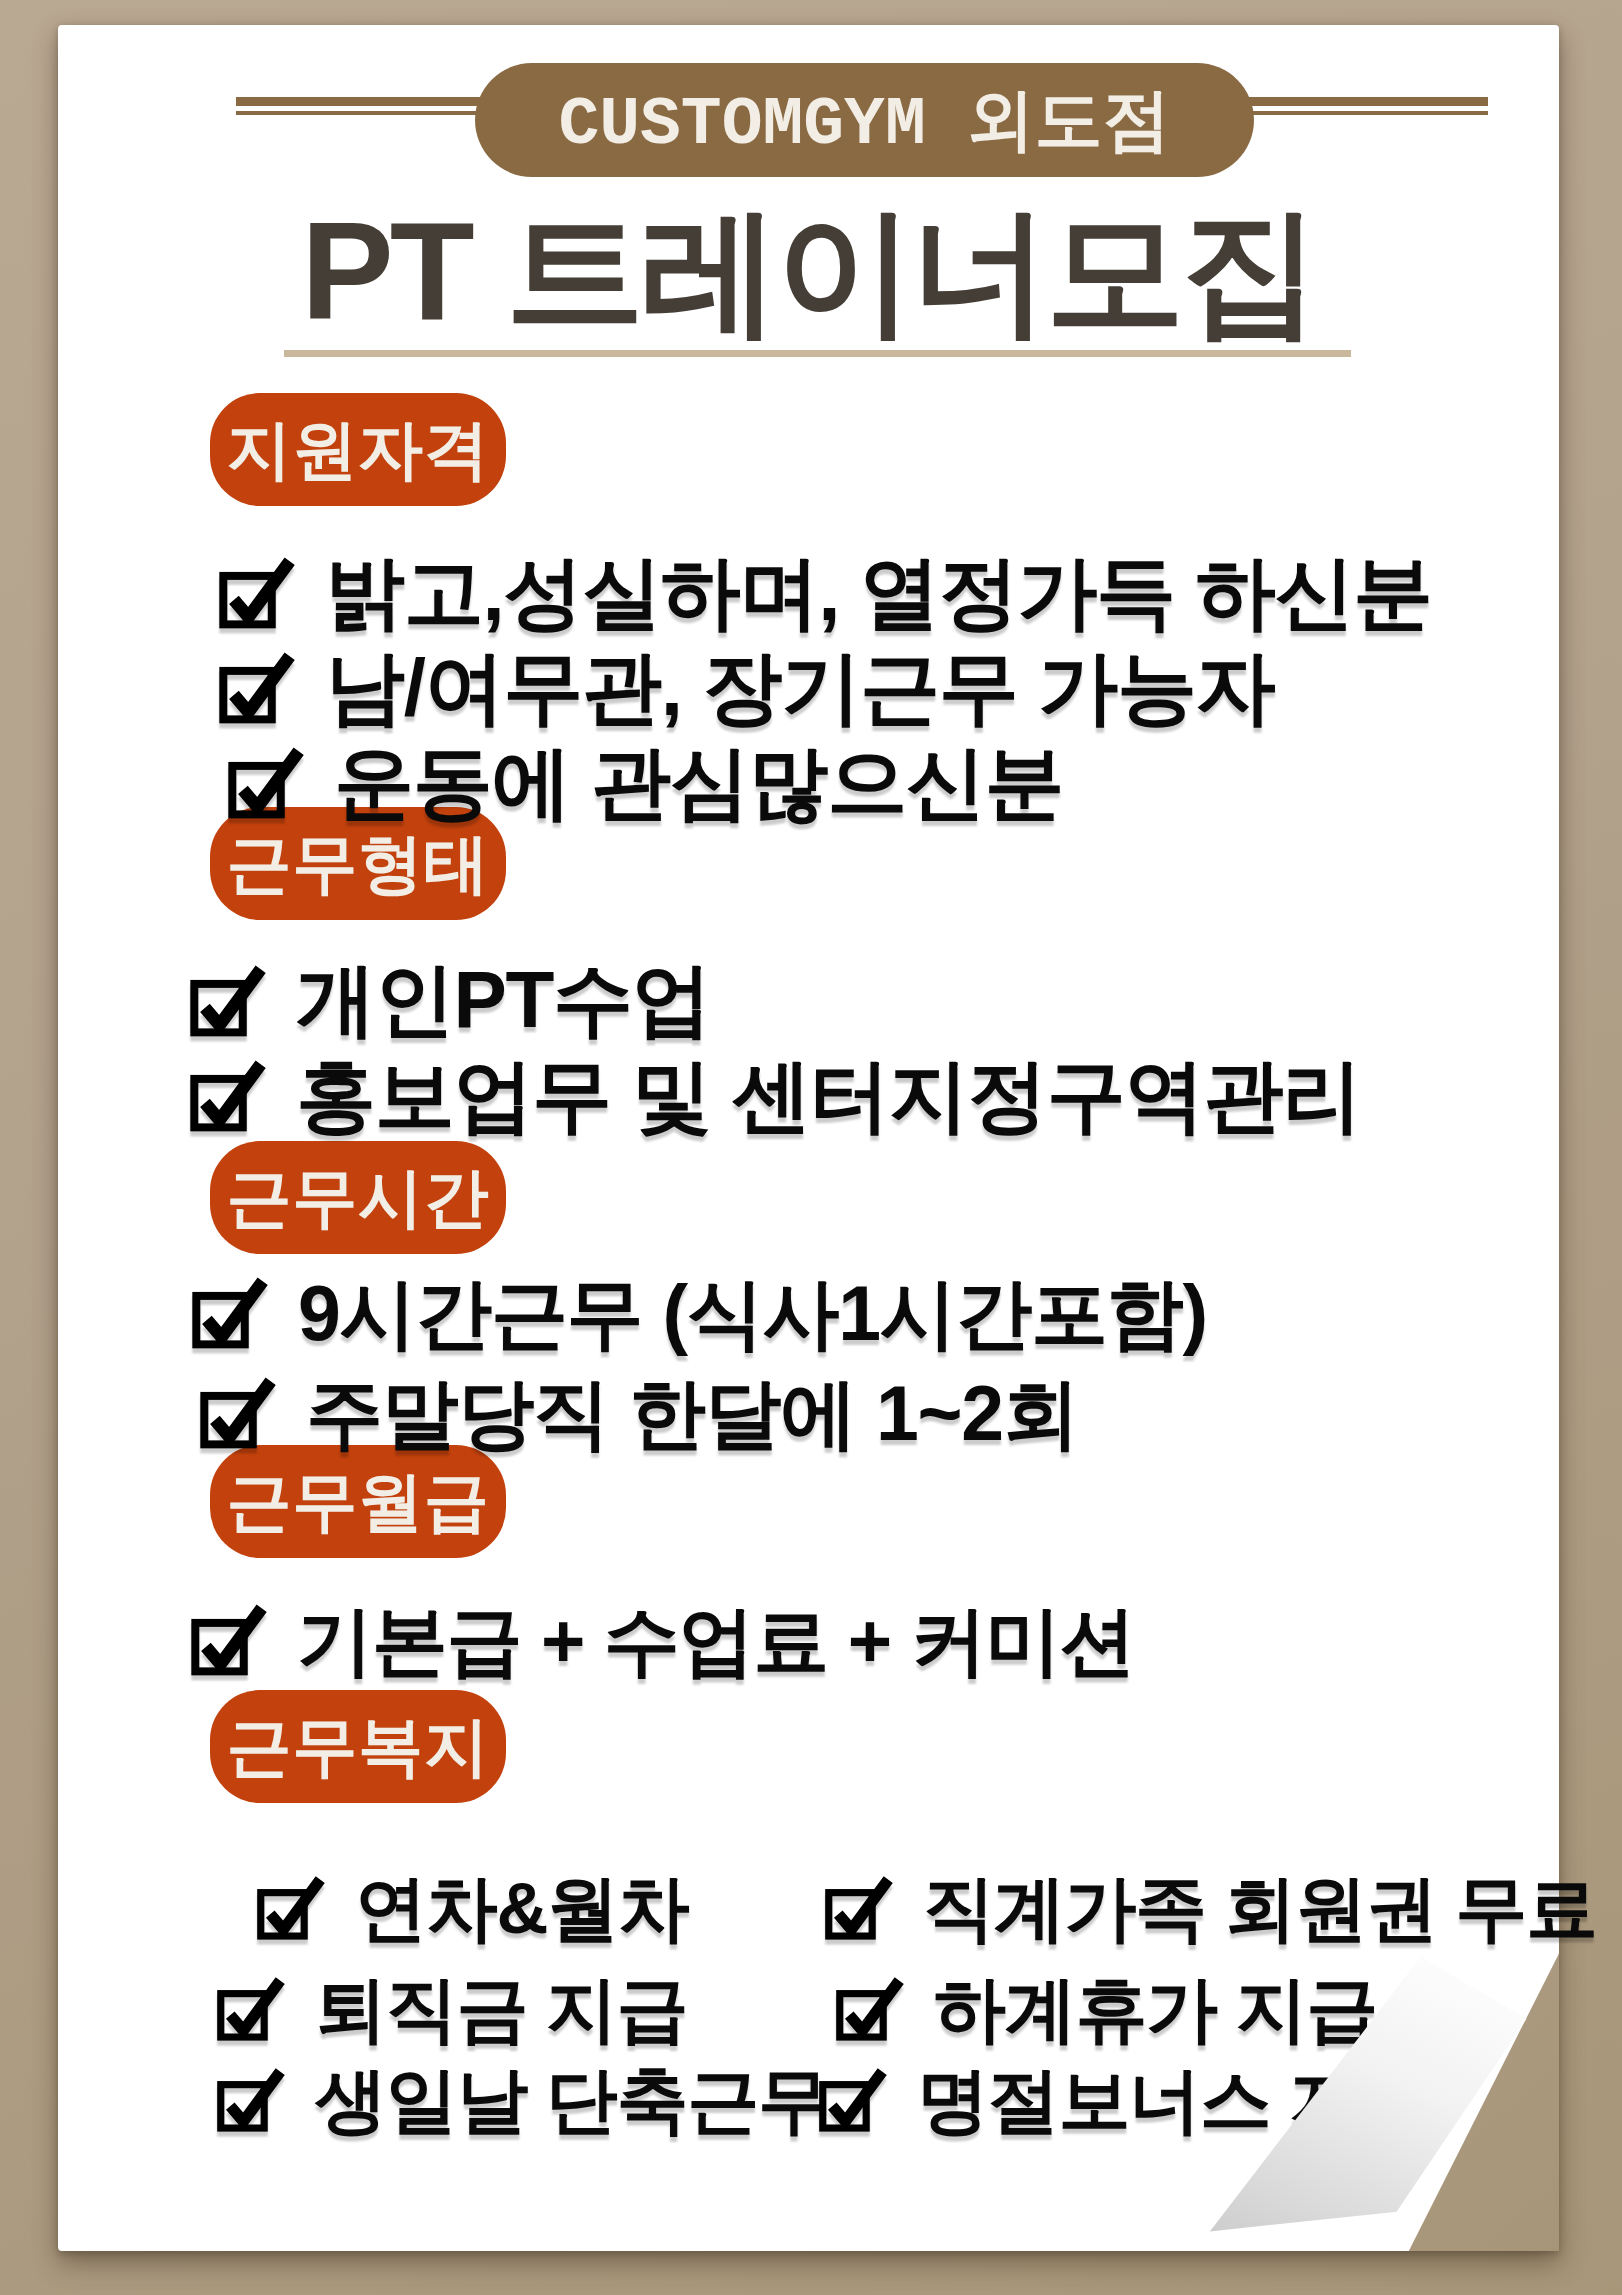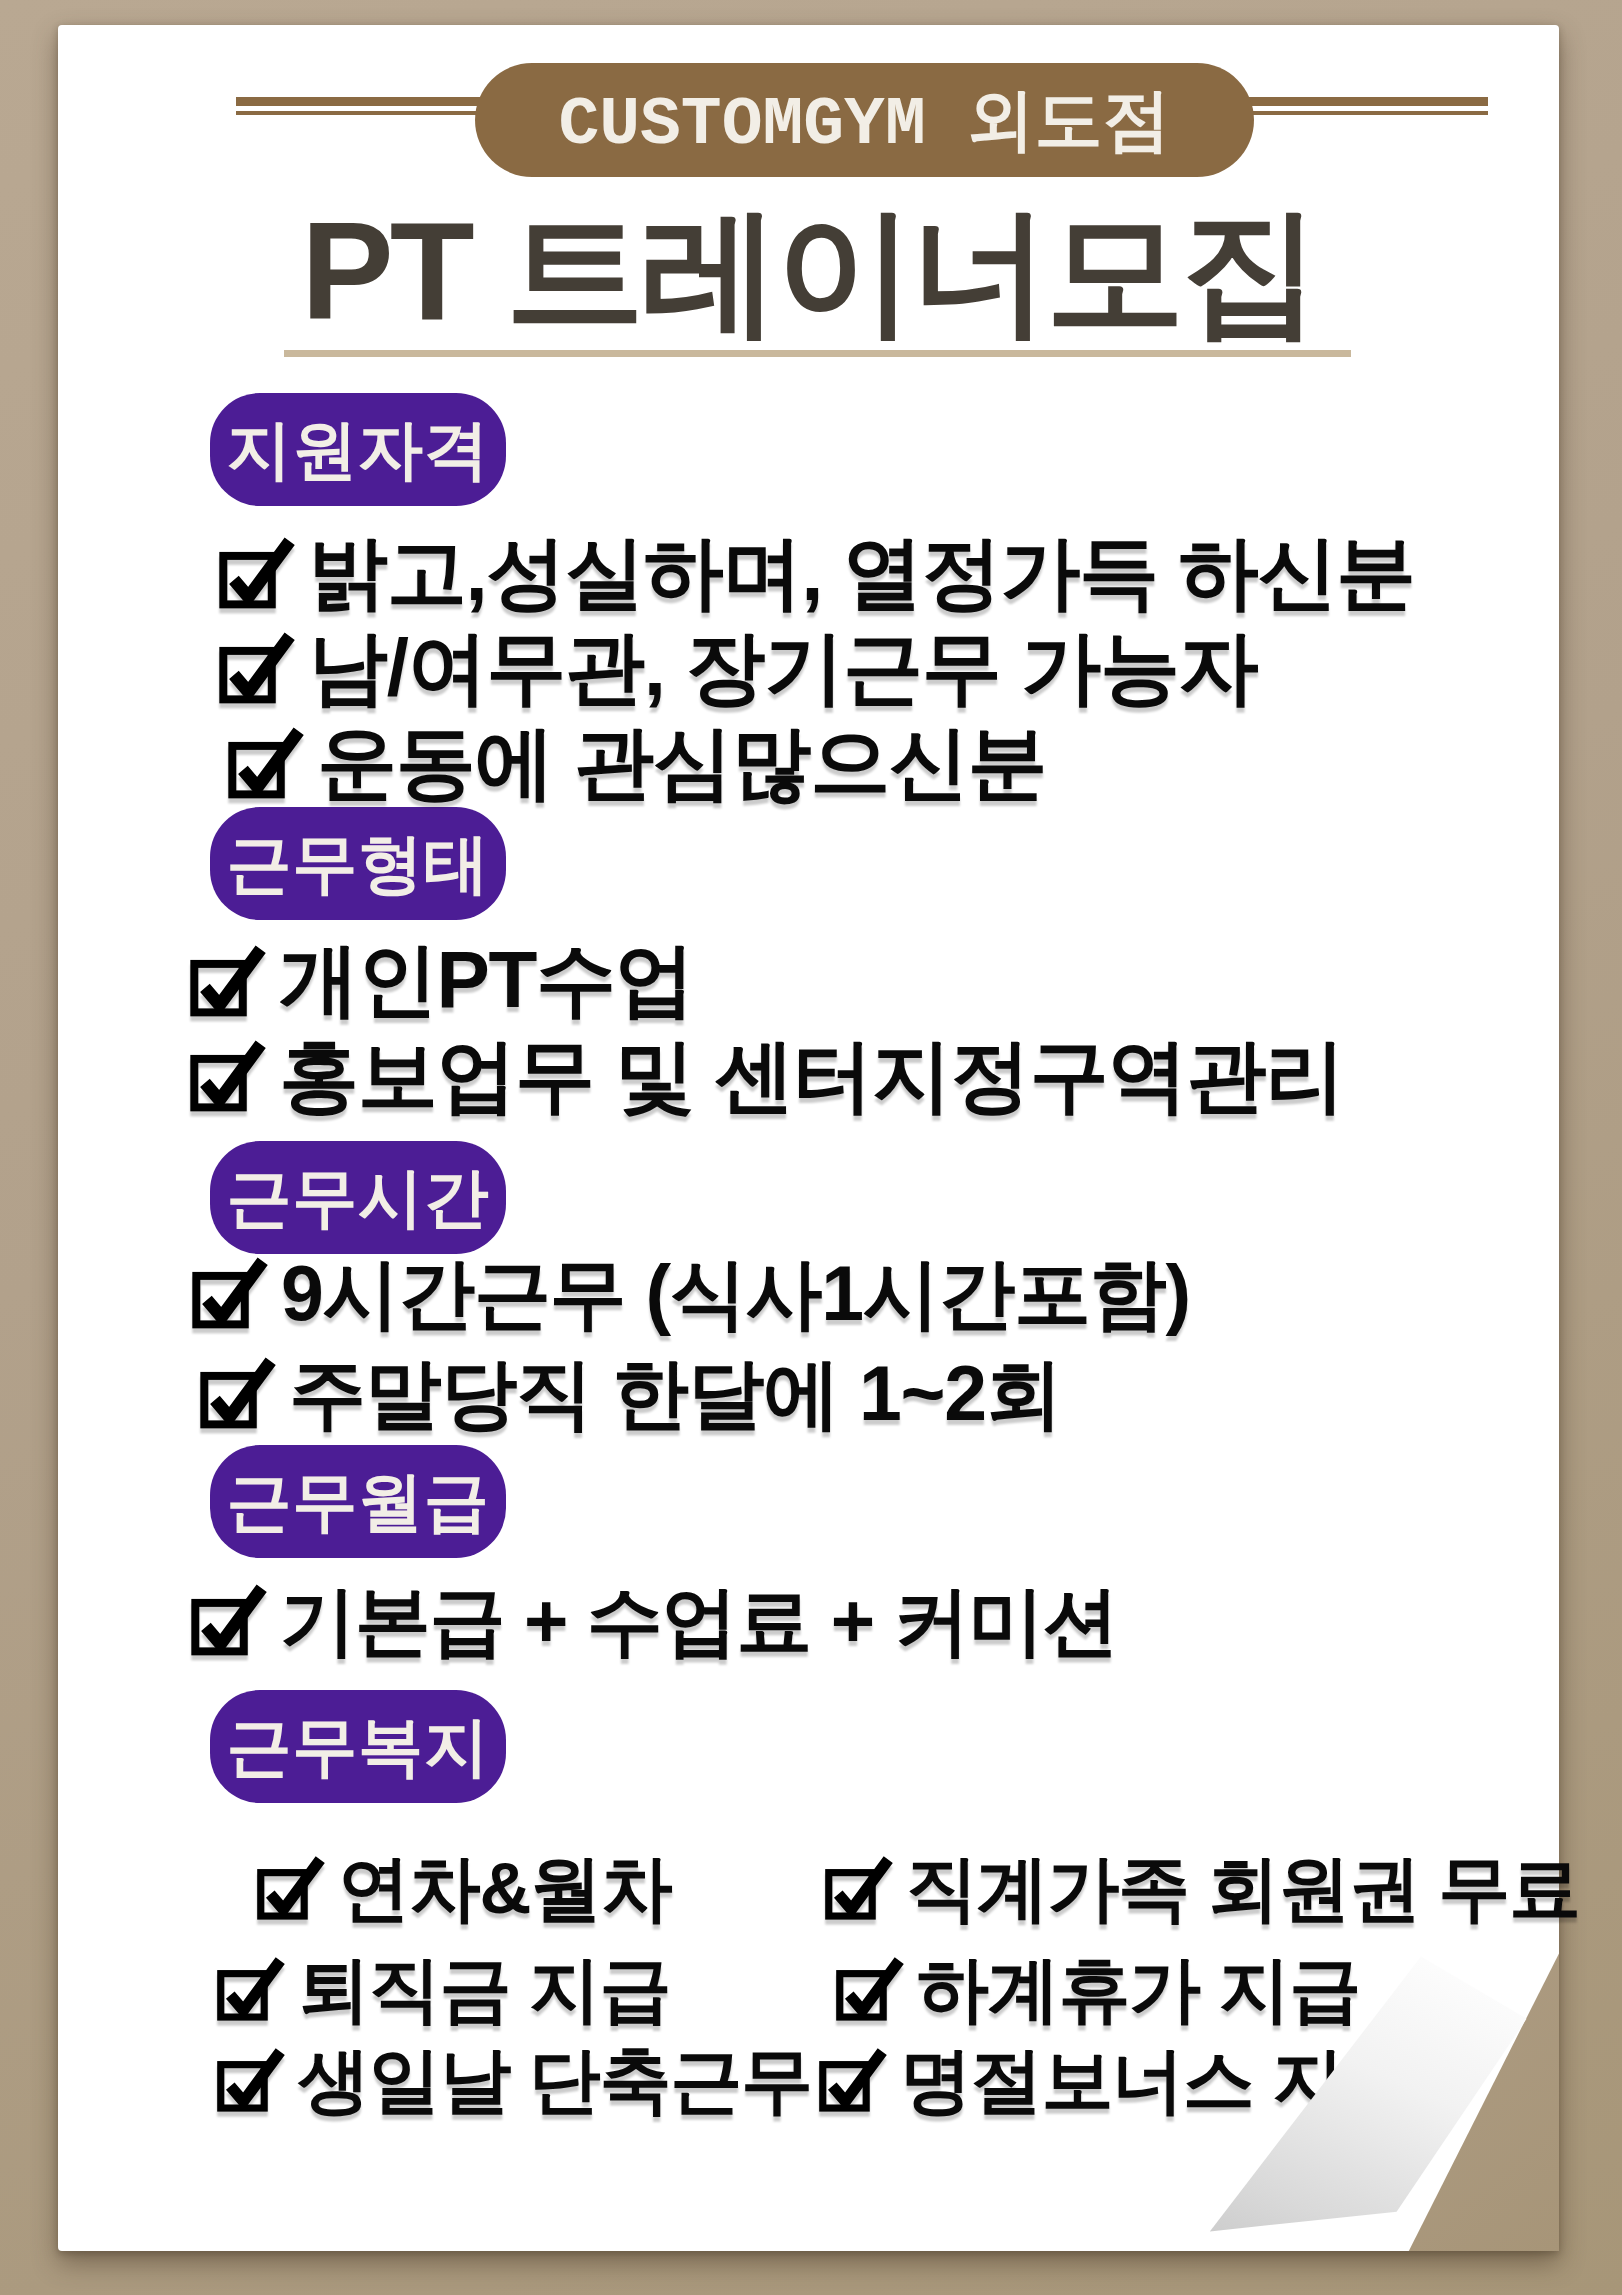--- a/index.html
+++ b/index.html
@@ -28,33 +28,34 @@
   }
   .poster-title{
     position:absolute;left:0;top:165px;width:100%;height:164px;
     display:flex;align-items:center;justify-content:center;
     color:#443e36;font-size:139px;font-weight:900;letter-spacing:-3.9px;white-space:nowrap;
   }
   .title-underline{position:absolute;left:226px;top:325px;width:1067px;height:6.5px;background:#c9b89c;}
   
   .pill{
     position:absolute;left:152px;width:296px;height:113px;
-    background:#4c1d95;border-radius:50px;
+    background:#c2410c;border-radius:50px;
     display:flex;align-items:center;justify-content:center;
     color:#f2eee6;font-size:65px;font-weight:800;letter-spacing:0.7px;
   }
   .pill.b1{top:368px;}
   .pill.b2{top:782px;}
   .pill.b3{top:1116px;}
   .pill.b4{top:1420px;}
   .pill.b5{top:1665px;}
   
   .row{
-    position:absolute;display:flex;align-items:center;gap:13px;
+    position:absolute;display:flex;align-items:center;gap:30px;
     filter:drop-shadow(0 5.2px 1.3px rgba(0,0,0,.20));
+    margin-top:20px;
   }
   .row .txt{
     color:#0a0a0a;font-weight:800;letter-spacing:-1.3px;white-space:nowrap;line-height:1;
   }
   .cb{width:77px;height:75px;flex:0 0 auto;}
   .fs-a .txt{font-size:80px;}
   .fs-b .txt{font-size:77px;}
   .fs-c .txt{font-size:76px;}
   .fs-d .txt{font-size:72px;}
   .fs-d .cb{width:69px;height:67px;}

